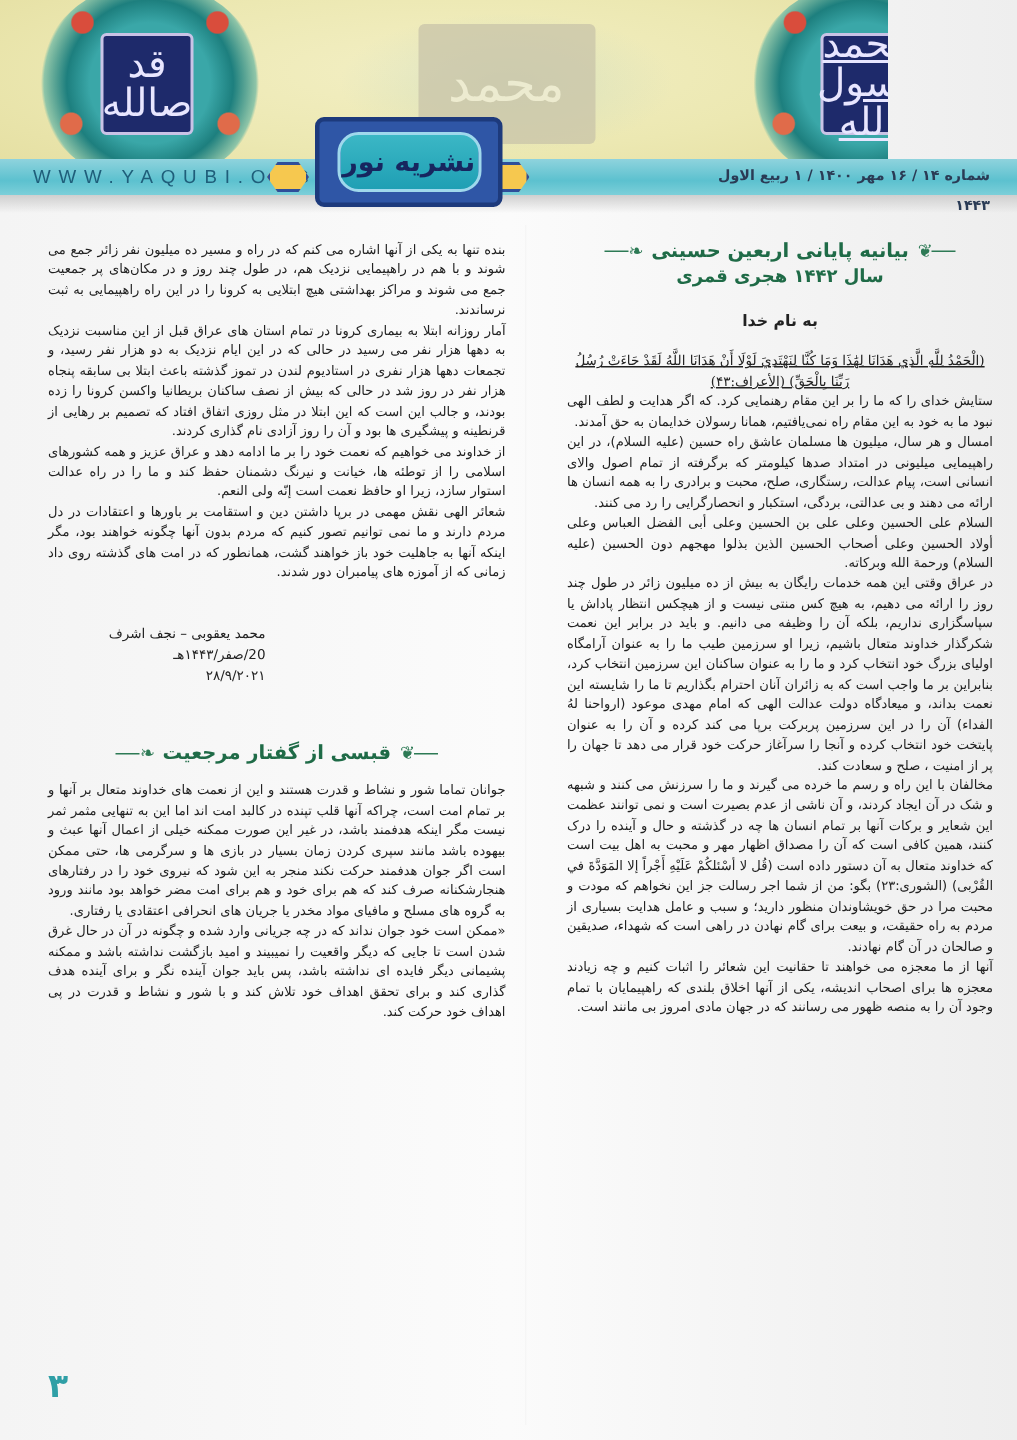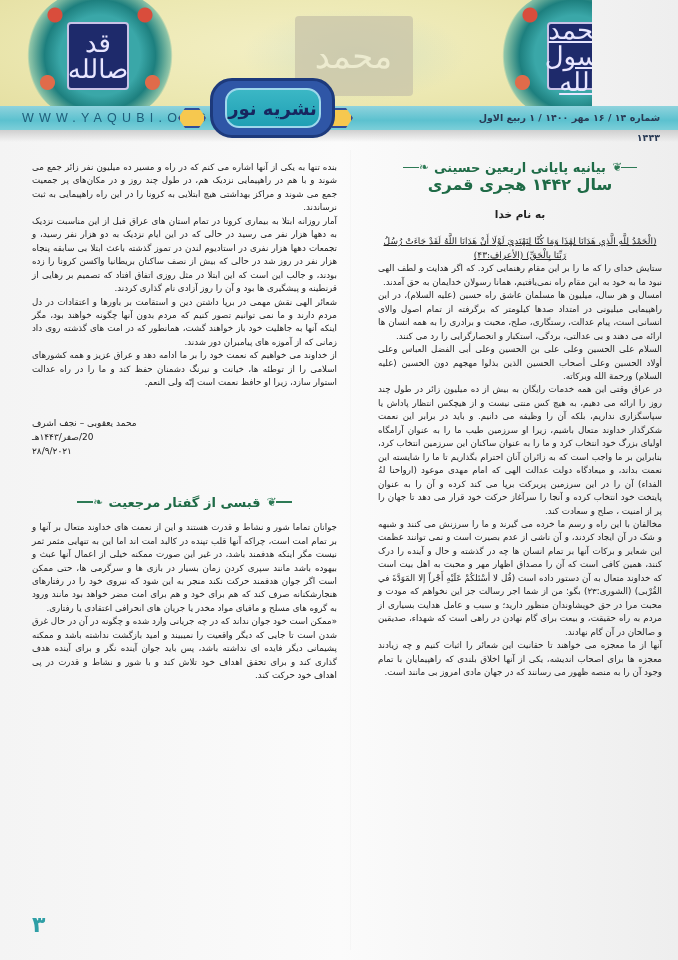--- a/index.html
+++ b/index.html
@@ -30,21 +30,21 @@
   .floral.right { left: 500px; top: -12px; width: 150px; height: 135px; }
   .callig-box {
     position: absolute; background: #1e2a6b; border: 2px solid #c9c3e6;
     border-radius: 4px; display: flex; align-items: center; justify-content: center;
     color: #e8e6ff; font-family: "DejaVu Serif", serif; font-size: 26px; line-height: 1;
     direction: rtl; text-align: center;
   }
   .callig-box.left  { left: 67px;  top: 22px; width: 62px; height: 68px; }
   .callig-box.right { left: 547px; top: 22px; width: 62px; height: 68px; text-decoration: underline; }
   .callig-center {
-    position: absolute; left: 241px; top: 8px; width: 225px; height: 95px;
+    position: absolute; left: 225px; top: 8px; width: 225px; height: 95px;
     display: flex; align-items: center; justify-content: center; text-align: right;
   }
   .callig-center .plate {
     width: 118px; height: 80px; background: #c9c4a9; border-radius: 4px;
     opacity: .75; display: flex; align-items: center; justify-content: center;
     color: #f2eed6; font-family: "DejaVu Serif", serif; font-size: 34px;
   }
   .callig-center .halo {
     position: absolute; inset: 0; border-radius: 50%;
     background: radial-gradient(ellipse, rgba(195,215,190,.55) 0%, rgba(230,225,180,0) 70%);
@@ -69,21 +69,21 @@
     color: #2a3b55;
   }
   .hex {
     position: absolute; top: 108px; width: 28px; height: 20px;
     background: #f6c84f; border: 2px solid #2e4e9a;
     clip-path: polygon(25% 0, 75% 0, 100% 50%, 75% 100%, 25% 100%, 0 50%);
   }
   .hex.l { left: 178px; } .hex.r { left: 325px; }
   .title-banner {
     position: absolute; left: 210px; top: 78px; width: 125px; height: 60px;
-    background: #2f56a6; border-radius: 22px;
+    background: #2f56a6; border-radius: 6px;
     border: 3px solid #1d3a7c;
     display: flex; align-items: center; justify-content: center;
   }
   .title-banner .inner {
     width: 96px; height: 40px; background: linear-gradient(180deg,#3bb7c5,#1f9fb4);
     border-radius: 14px; border: 2px solid #9fd8ec;
     display: flex; align-items: center; justify-content: center;
     direction: rtl; color: #17265f; font-family: "DejaVu Sans", sans-serif;
     font-weight: bold; font-size: 18px;
   }
@@ -96,24 +96,24 @@
   .col p { margin: 0; }
   .col-right { left: 378px; top: 161px; width: 284px; }
   .col-left  { left: 32px;  top: 161px; width: 305px; }
   .section-title {
     display: flex; align-items: center; justify-content: center; gap: 6px;
     direction: rtl; color: #1f6b47; font-weight: bold;
   }
   .section-title .txt { font-size: 13px; }
   .orn { color: #2d7a55; font-size: 12px; letter-spacing: -1px; }
   .orn-line { display: inline-block; width: 16px; height: 1.5px; background: #2d7a55; vertical-align: middle; }
-  .subtitle { text-align: center; color: #1f6b47; font-weight: bold; font-size: 16px; margin-top: 4px; }
+  .subtitle { text-align: center; color: #1f6b47; font-weight: bold; font-size: 12px; margin-top: 4px; }
   .basmala { text-align: center; font-weight: bold; font-size: 10.5px; margin: 16px 0 14px; color: #222; }
   .verse { text-align: center; font-family: "DejaVu Serif", serif; font-size: 9px; line-height: 13.5px; text-decoration: underline; }
-  .signature { margin-top: 26px; padding-right: 160px; text-align: left; line-height: 14px; font-size: 9px; }
+  .signature { margin-top: 26px; padding-right: 160px; text-align: right; line-height: 14px; font-size: 9px; }
   .left-section-title { margin-top: 38px; margin-bottom: 12px; }
   .page-num {
     position: absolute; left: 32px; top: 912px; font-size: 22px; font-weight: bold;
     color: #2f9fa6; font-family: "DejaVu Sans", sans-serif;
   }
   .divider-shadow {
     position: absolute; left: 350px; top: 150px; width: 1px; height: 800px;
     background: rgba(0,0,0,0.02);
   }
 </style>
@@ -155,22 +155,22 @@
   <p>امسال و هر سال، میلیون ها مسلمان عاشق راه حسین (علیه السلام)، در این راهپیمایی میلیونی در امتداد صدها کیلومتر که برگرفته از تمام اصول والای انسانی است، پیام عدالت، رستگاری، صلح، محبت و برادری را به همه انسان ها ارائه می دهند و بی عدالتی، بردگی، استکبار و انحصارگرایی را رد می کنند.</p>
   <p>السلام علی الحسین وعلی علی بن الحسین وعلی أبی الفضل العباس وعلی أولاد الحسین وعلی أصحاب الحسین الذین بذلوا مهجهم دون الحسین (علیه السلام) ورحمة الله وبرکاته.</p>
   <p>در عراق وقتی این همه خدمات رایگان به بیش از ده میلیون زائر در طول چند روز را ارائه می دهیم، به هیچ کس منتی نیست و از هیچکس انتظار پاداش یا سپاسگزاری نداریم، بلکه آن را وظیفه می دانیم. و باید در برابر این نعمت شکرگذار خداوند متعال باشیم، زیرا او سرزمین طیب ما را به عنوان آرامگاه اولیای بزرگ خود انتخاب کرد و ما را به عنوان ساکنان این سرزمین انتخاب کرد، بنابراین بر ما واجب است که به زائران آنان احترام بگذاریم تا ما را شایسته این نعمت بداند، و میعادگاه دولت عدالت الهی که امام مهدی موعود (ارواحنا لهُ الفداء) آن را در این سرزمین پربرکت برپا می کند کرده و آن را به عنوان پایتخت خود انتخاب کرده و آنجا را سرآغاز حرکت خود قرار می دهد تا جهان را پر از امنیت ، صلح و سعادت کند.</p>
   <p>مخالفان با این راه و رسم ما خرده می گیرند و ما را سرزنش می کنند و شبهه و شک در آن ایجاد کردند، و آن ناشی از عدم بصیرت است و نمی توانند عظمت این شعایر و برکات آنها بر تمام انسان ها چه در گذشته و حال و آینده را درک کنند، همین کافی است که آن را مصداق اظهار مهر و محبت به اهل بیت است که خداوند متعال به آن دستور داده است (قُل لا أسْئلكُمْ عَلَيْهِ أَجْراً إلا المَوَدَّةَ في القُرْبى) (الشوری:۲۳) بگو: من از شما اجر رسالت جز این نخواهم که مودت و محبت مرا در حق خویشاوندان منظور دارید؛ و سبب و عامل هدایت بسیاری از مردم به راه حقیقت، و بیعت برای گام نهادن در راهی است که شهداء، صدیقین و صالحان در آن گام نهادند.</p>
   <p>آنها از ما معجزه می خواهند تا حقانیت این شعائر را اثبات کنیم و چه زیادند معجزه ها برای اصحاب اندیشه، یکی از آنها اخلاق بلندی که راهپیمایان با تمام وجود آن را به منصه ظهور می رسانند که در جهان مادی امروز بی مانند است.</p>
 </div>
 
 <div class="col col-left">
   <p>بنده تنها به یکی از آنها اشاره می کنم که در راه و مسیر ده میلیون نفر زائر جمع می شوند و با هم در راهپیمایی نزدیک هم، در طول چند روز و در مکان‌های پر جمعیت جمع می شوند و مراکز بهداشتی هیچ ابتلایی به کرونا را در این راه راهپیمایی به ثبت نرساندند.</p>
   <p>آمار روزانه ابتلا به بیماری کرونا در تمام استان های عراق قبل از این مناسبت نزدیک به دهها هزار نفر می رسید در حالی که در این ایام نزدیک به دو هزار نفر رسید، و تجمعات دهها هزار نفری در استادیوم لندن در تموز گذشته باعث ابتلا بی سابقه پنجاه هزار نفر در روز شد در حالی که بیش از نصف ساکنان بریطانیا واکسن کرونا را زده بودند، و جالب این است که این ابتلا در مثل روزی اتفاق افتاد که تصمیم بر رهایی از قرنطینه و پیشگیری ها بود و آن را روز آزادی نام گذاری کردند.</p>
+  <p>از خداوند می خواهیم که نعمت خود را بر ما ادامه دهد و عراق عزیز و همه کشورهای اسلامی را از توطئه ها، خیانت و نیرنگ دشمنان حفظ کند و ما را در راه عدالت استوار سازد، زیرا او حافظ نعمت است إنّه ولی النعم.</p>
   <p>شعائر الهی نقش مهمی در برپا داشتن دین و استقامت بر باورها و اعتقادات در دل مردم دارند و ما نمی توانیم تصور کنیم که مردم بدون آنها چگونه خواهند بود، مگر اینکه آنها به جاهلیت خود باز خواهند گشت، همانطور که در امت های گذشته روی داد زمانی که از آموزه های پیامبران دور شدند.</p>
-  <p>از خداوند می خواهیم که نعمت خود را بر ما ادامه دهد و عراق عزیز و همه کشورهای اسلامی را از توطئه ها، خیانت و نیرنگ دشمنان حفظ کند و ما را در راه عدالت استوار سازد، زیرا او حافظ نعمت است إنّه ولی النعم.</p>
   <div class="signature">
     <div>محمد یعقوبی – نجف اشرف</div>
     <div>20/صفر/۱۴۴۳هـ</div>
     <div>۲۸/۹/۲۰۲۱</div>
   </div>
 
   <div class="section-title left-section-title">
     <span class="orn"><span class="orn-line"></span>❦</span>
     <span class="txt">قبسی از گفتار مرجعیت</span>
     <span class="orn">❧<span class="orn-line"></span></span>

